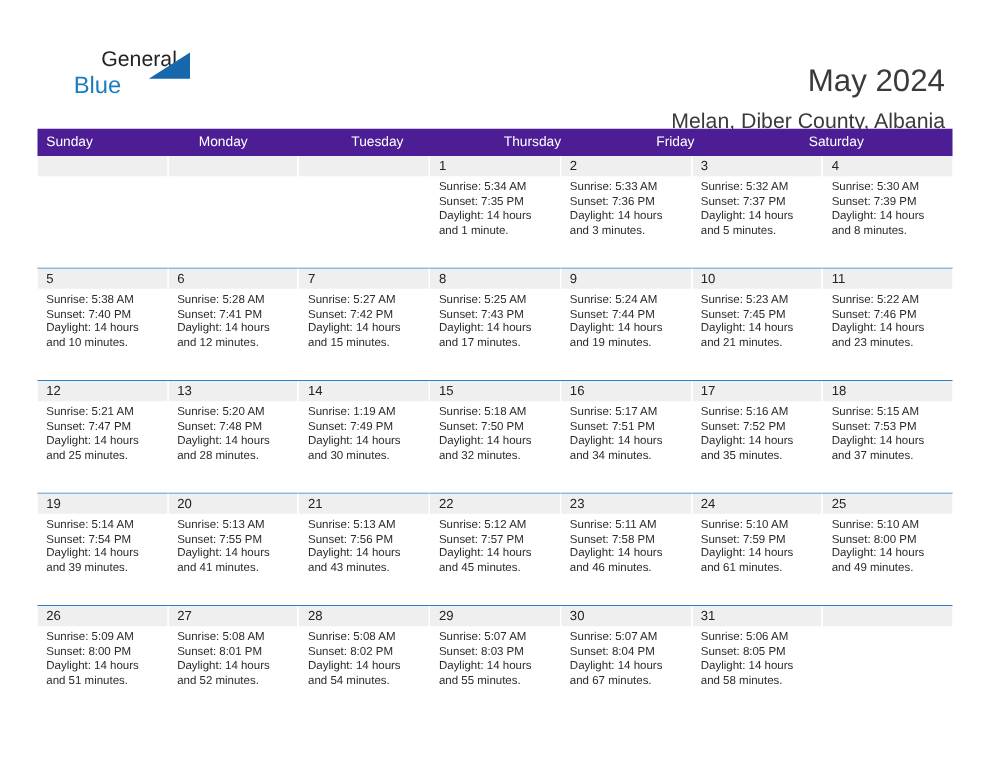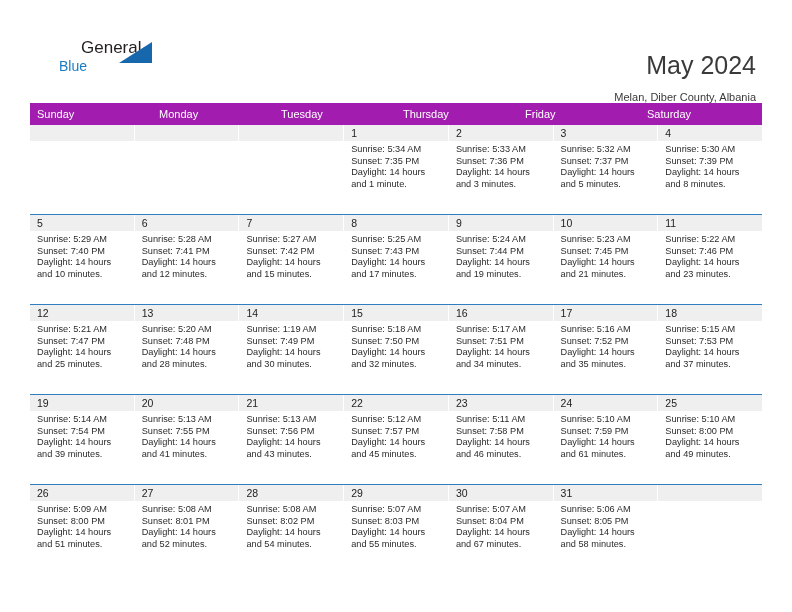--- a/index.html
+++ b/index.html
@@ -45,21 +45,21 @@
     font-size: 17px;
     letter-spacing: 0px;
     color: #231f20;
     font-family: "Liberation Sans", sans-serif;
     margin-left: 46px;
   }
   .logo-blue {
     position: absolute;
     left: 24px;
     top: 20px;
-    font-size: 14px;
+    font-size: 19px;
     color: #1a7dc4;
     font-family: "Liberation Sans", sans-serif;
   }
   .logo-triangle {
     position: absolute;
     left: 84px;
     top: 4px;
     width: 0;
     height: 0;
     border-left: 33px solid transparent;
@@ -73,40 +73,40 @@
     text-align: right;
     margin-top: 20px;
   }
   .cal-title {
     font-size: 25px;
     color: #3a3a3a;
     line-height: 30px;
     white-space: nowrap;
   }
   .cal-subtitle {
-    font-size: 11px;
+    font-size: 17px;
     color: #3a3a3a;
     line-height: 22px;
     margin-top: 6px;
     white-space: nowrap;
   }
 
   
   .calendar {
     position: absolute;
     left: 30px;
     top: 103px;
     width: 732px;
   }
 
   .dow-row {
     display: flex;
     width: 732px;
     height: 22px;
-    background: #a21caf;
+    background: #4c1d95;
   }
   .dow-cell {
     flex: 1 1 0;
     color: #ffffff;
     font-size: 11px;
     line-height: 22px;
     padding-left: 7px;
     box-sizing: border-box;
     white-space: nowrap;
   }
@@ -226,21 +226,21 @@
               <div>Sunset: 7:39 PM</div>
               <div>Daylight: 14 hours</div>
               <div>and 8 minutes.</div>
             </div>
           </div>
         </div>
         <div class="week-row">
           <div class="day-cell">
             <div class="day-num-band">5</div>
             <div class="day-info">
-              <div>Sunrise: 5:29 AM</div>
+              <div>Sunrise: 5:38 AM</div>
               <div>Sunset: 7:40 PM</div>
               <div>Daylight: 14 hours</div>
               <div>and 10 minutes.</div>
             </div>
           </div>
           <div class="day-cell">
             <div class="day-num-band">6</div>
             <div class="day-info">
               <div>Sunrise: 5:28 AM</div>
               <div>Sunset: 7:41 PM</div>

